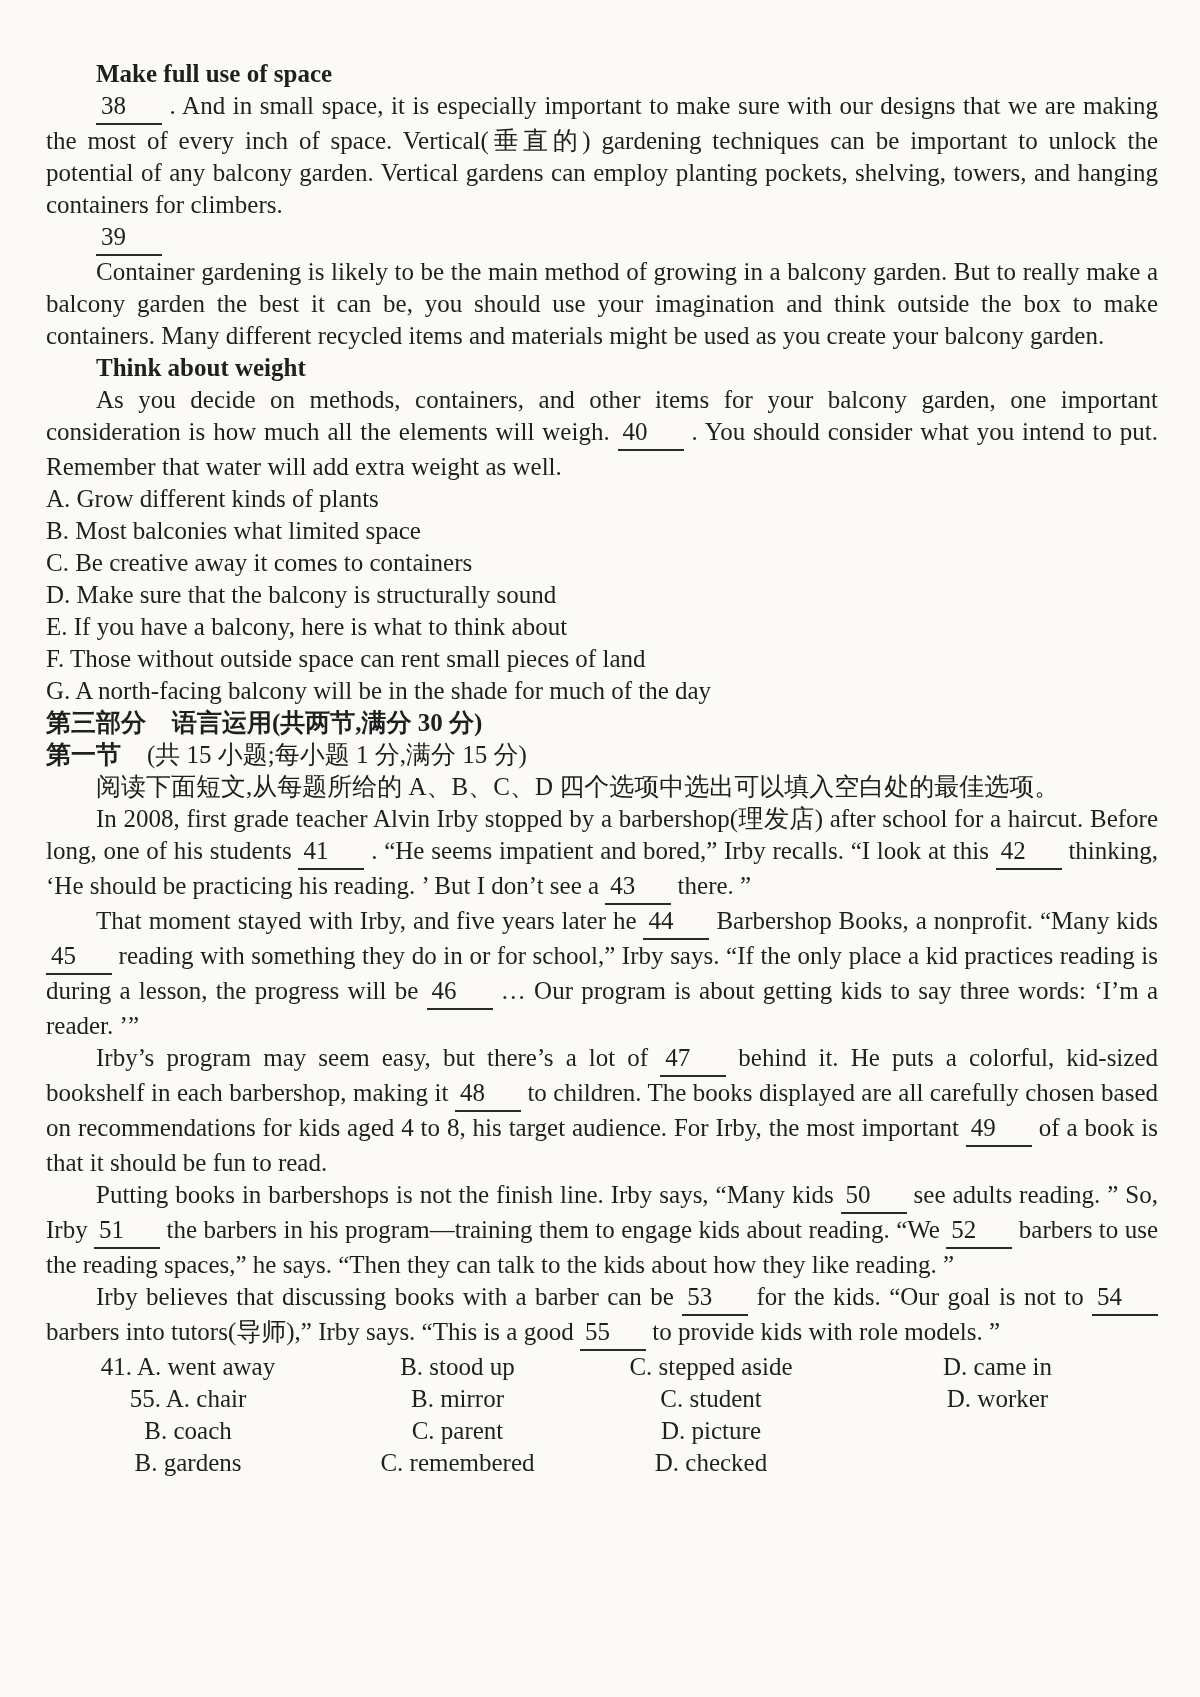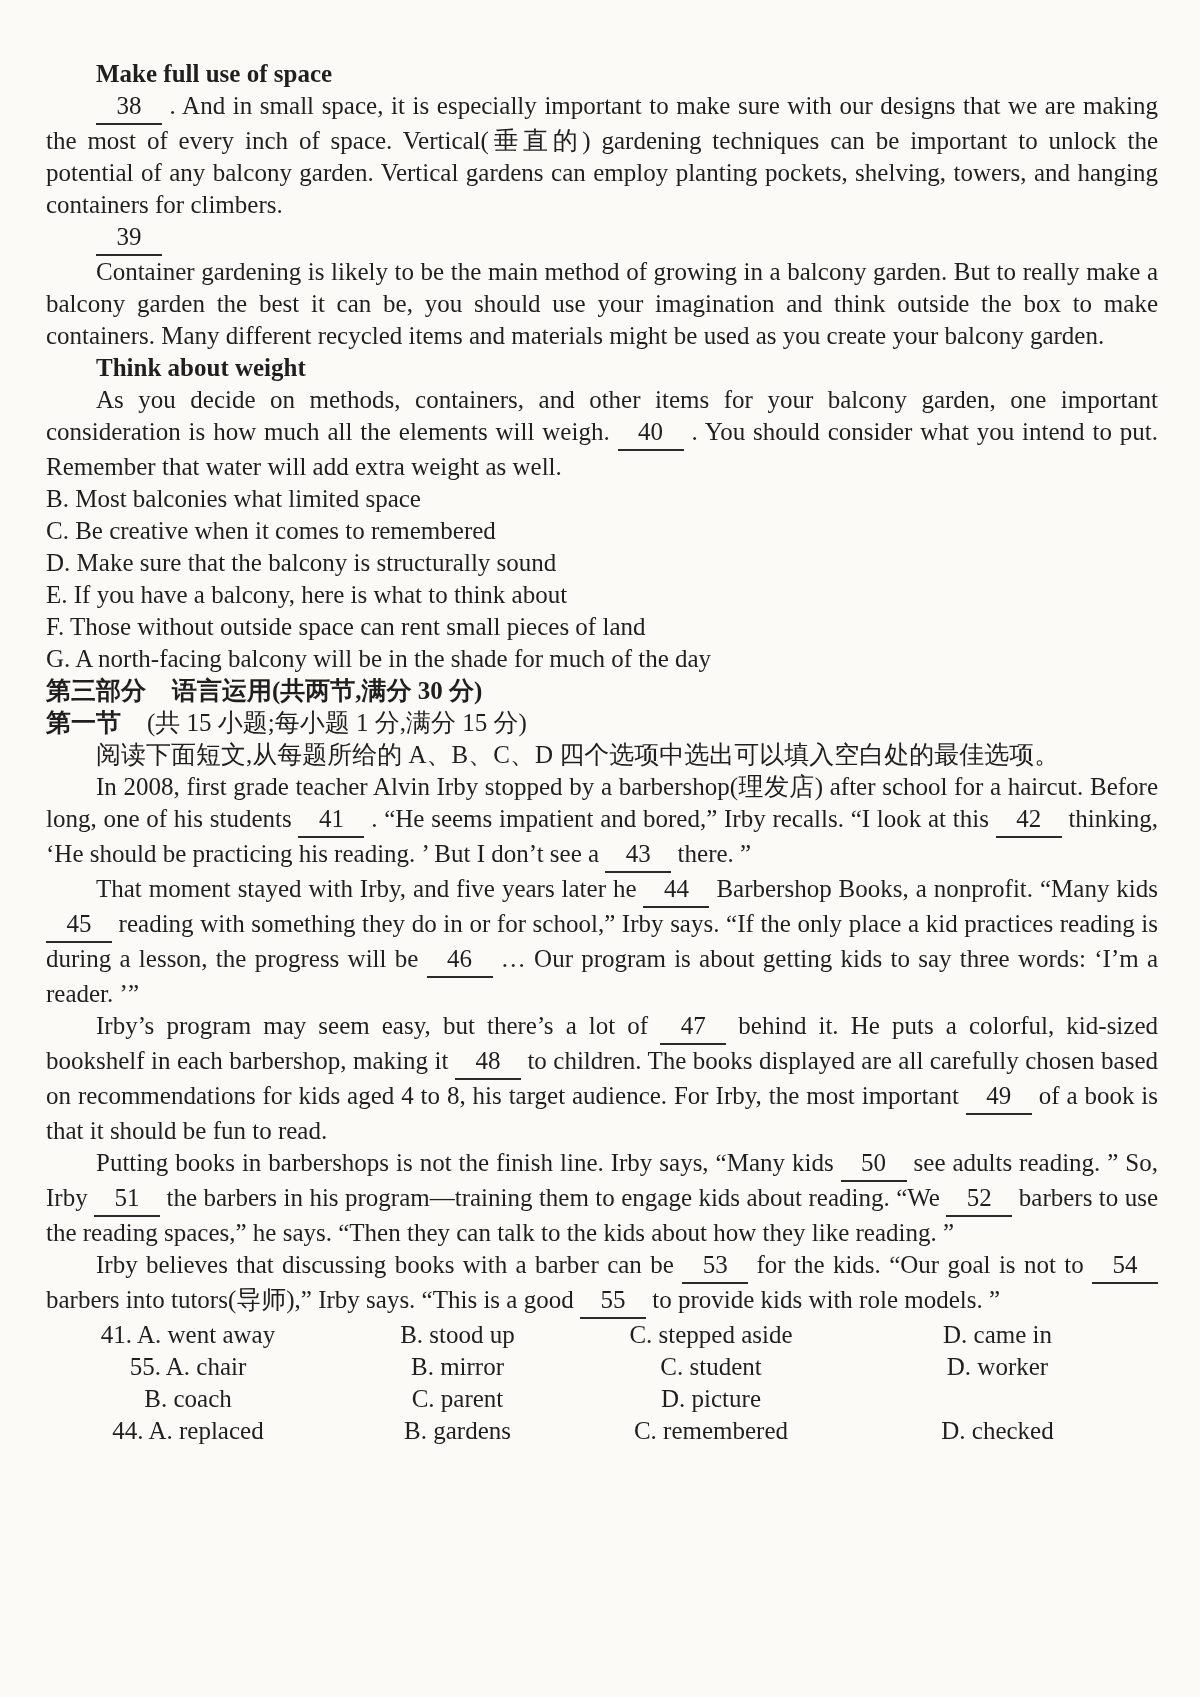--- a/index.html
+++ b/index.html
@@ -15,21 +15,20 @@
   .page { width:1112px; }
   .ln { text-indent:0; }
   .ind { text-indent:50px; }
   .j { text-align:justify; }
   .bold { font-weight:bold; }
   .gap { margin-left:26px; }
   .blank {
     display:inline-block;
     min-width:66px;
     padding:0 5px 1px 5px;
-    text-align:center;
     border-bottom:2.5px solid #2a2a2a;
     text-indent:0;
   }
   .choice-row {
     display:grid;
     grid-template-columns:284px 255px 252px auto;
   }
   .choice-row span { display:block;text-align:center; }
 </style>
 </head>
@@ -39,22 +38,23 @@
 
   <section>
     <p class="ln ind bold">Make full use of space</p>
     <p class="ln ind j"><span class="blank">38</span> . And in small space, it is especially important to make sure with our designs that we are making the most of every inch of space. Vertical(垂直的) gardening techniques can be important to unlock the potential of any balcony garden. Vertical gardens can employ planting pockets, shelving, towers, and hanging containers for climbers.</p>
     <p class="ln ind"><span class="blank">39</span></p>
     <p class="ln ind j">Container gardening is likely to be the main method of growing in a balcony garden. But to really make a balcony garden the best it can be, you should use your imagination and think outside the box to make containers. Many different recycled items and materials might be used as you create your balcony garden.</p>
     <p class="ln ind bold">Think about weight</p>
     <p class="ln ind j">As you decide on methods, containers, and other items for your balcony garden, one important consideration is how much all the elements will weigh. <span class="blank">40</span> . You should consider what you intend to put. Remember that water will add extra weight as well.</p>
 
     <div>
+      <p class="ln">A. Grow different kinds of plants</p>
       <p class="ln">B. Most balconies what limited space</p>
-      <p class="ln">C. Be creative when it comes to remembered</p>
+      <p class="ln">C. Be creative away it comes to containers</p>
       <p class="ln">D. Make sure that the balcony is structurally sound</p>
       <p class="ln">E. If you have a balcony, here is what to think about</p>
       <p class="ln">F. Those without outside space can rent small pieces of land</p>
       <p class="ln">G. A north-facing balcony will be in the shade for much of the day</p>
     </div>
   </section>
 
   <section>
     <p class="ln">
       <span class="bold">第三部分</span><span class="bold gap">语言运用(共两节,满分 30 分)</span>
@@ -84,21 +84,20 @@
         <span>B. mirror</span>
         <span>C. student</span>
         <span>D. worker</span>
       </div>
       <div class="choice-row">
         <span>B. coach</span>
         <span>C. parent</span>
         <span>D. picture</span>
       </div>
       <div class="choice-row">
-        <span>44. A. replaced</span>
         <span>B. gardens</span>
         <span>C. remembered</span>
         <span>D. checked</span>
       </div>
     </div>
   </section>
 
 </div>
 
 </body></html>

